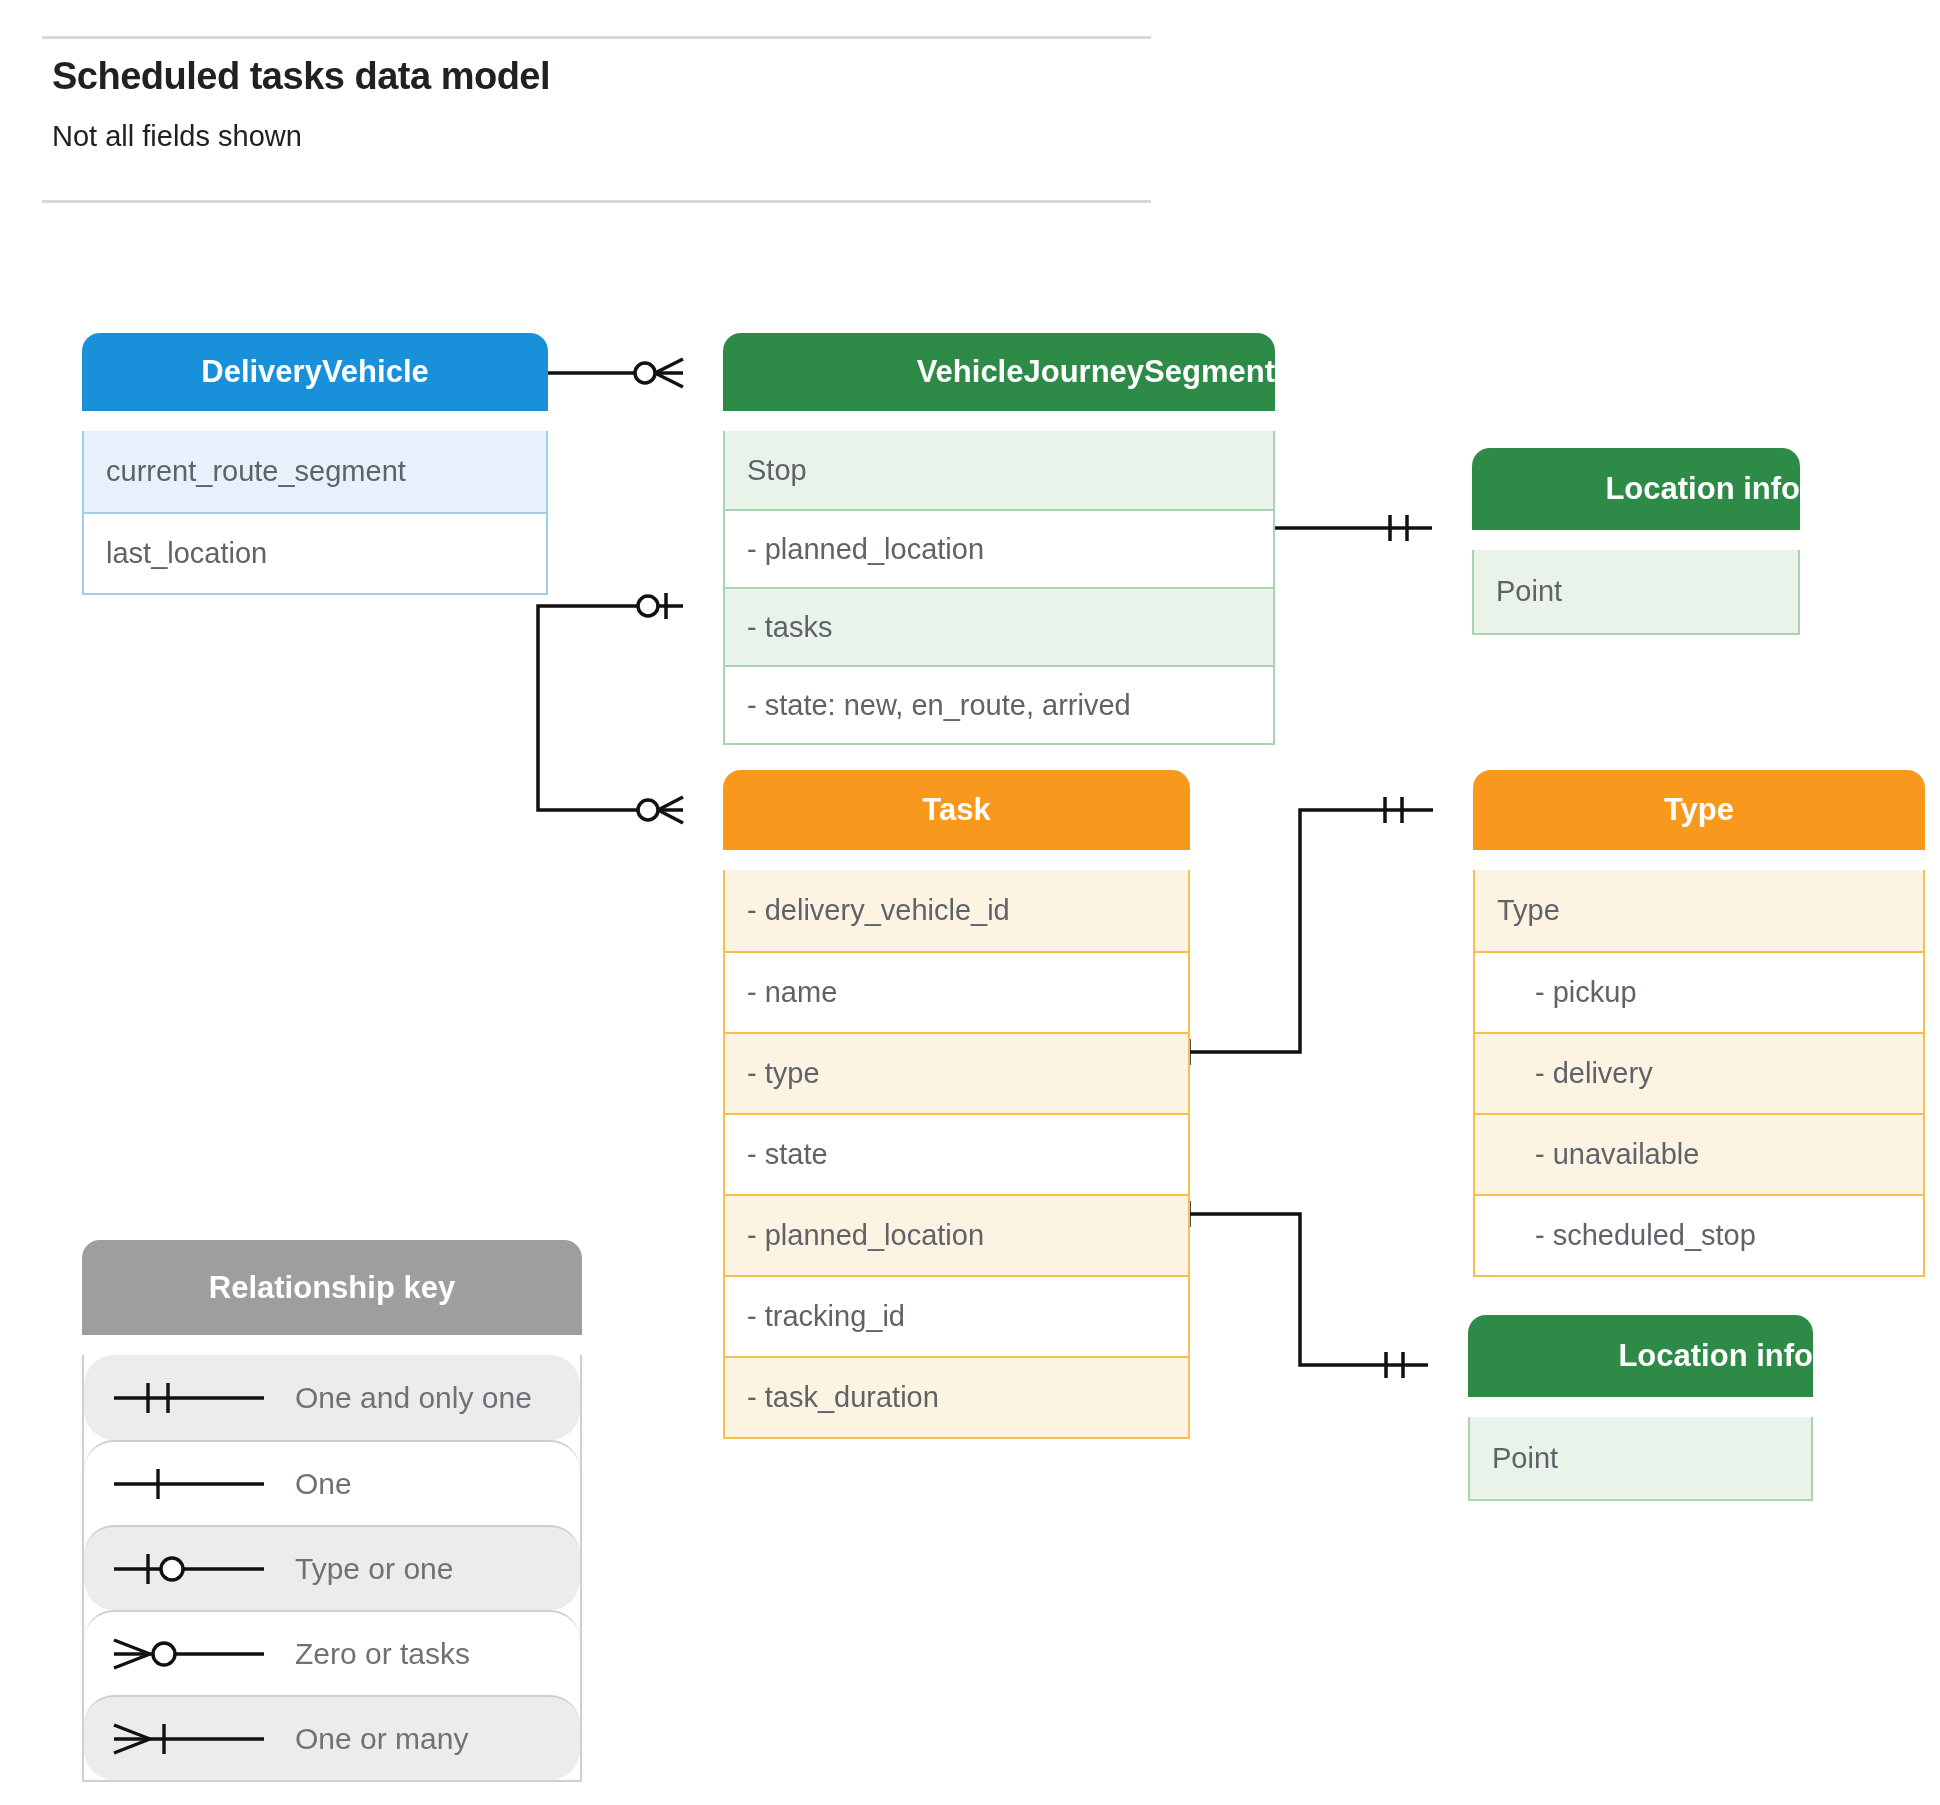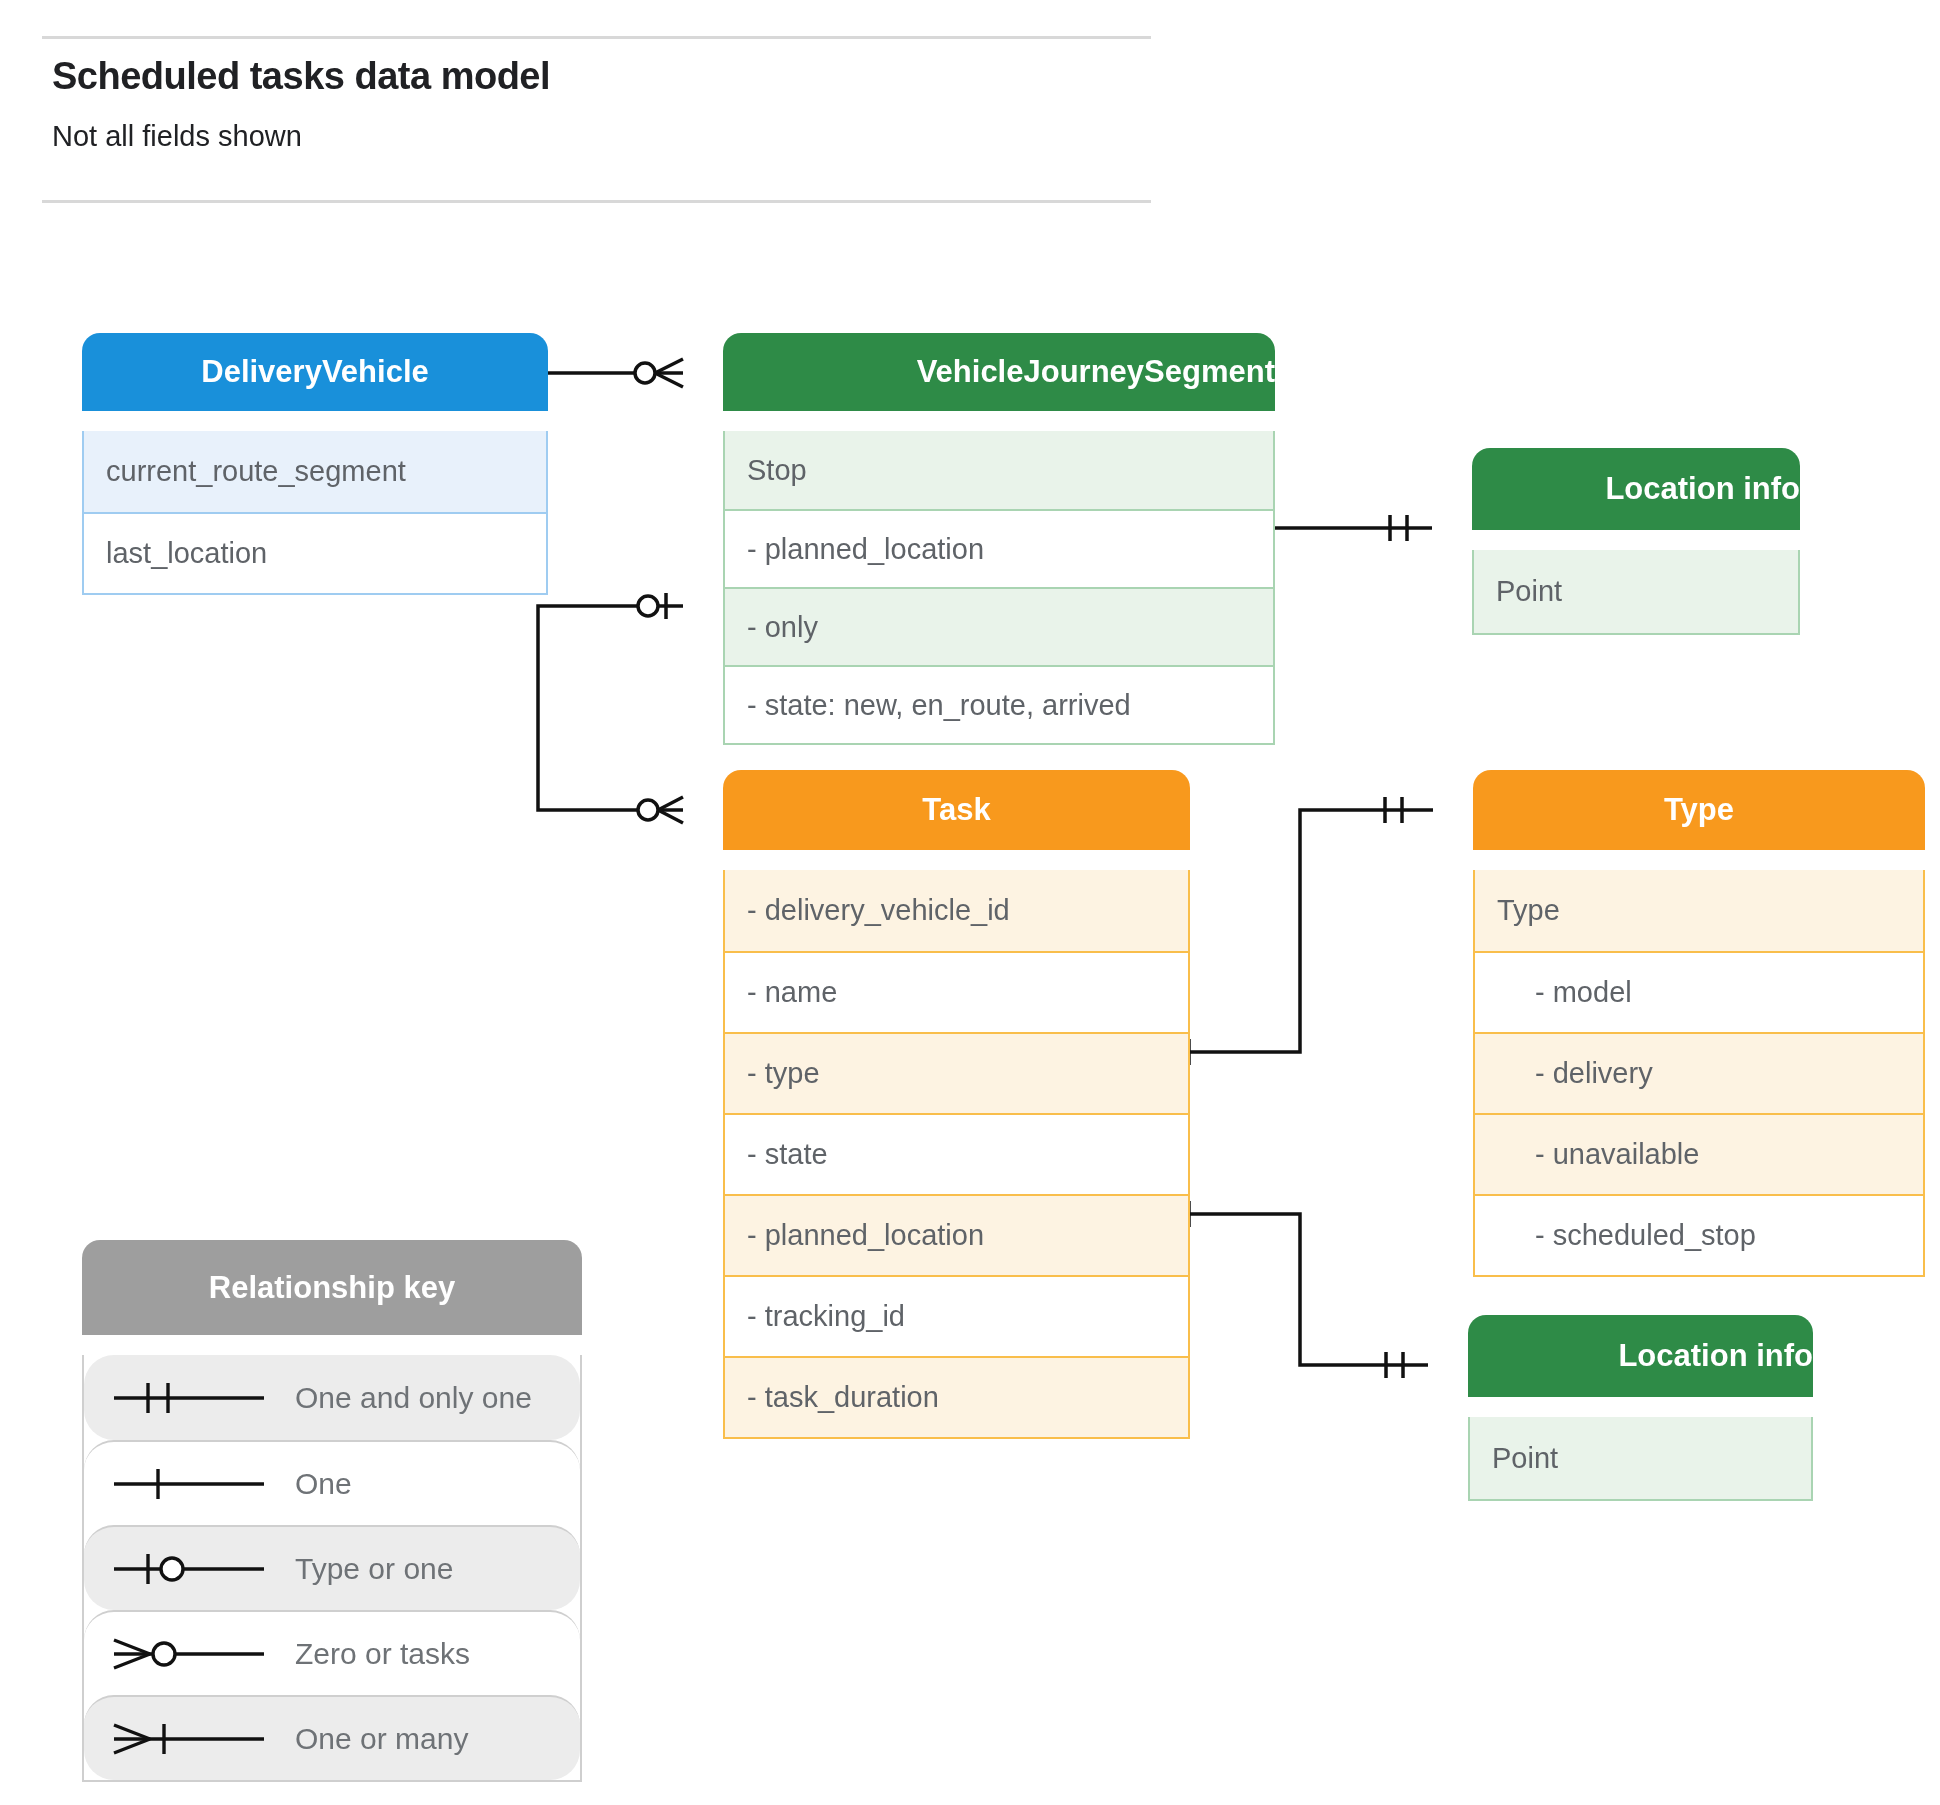--- a/index.html
+++ b/index.html
@@ -106,21 +106,21 @@
       </div>
   </div>
 
   <div class="entity theme-green" style="left:683px;top:333px;width:552px;--hh:78px;--rh:78px">
     <div class="entity-header">
       <span>VehicleJourneySegment</span>
     </div>
     <div class="entity-body">
         <div class="row shaded">Stop</div>
         <div class="row">- planned_location</div>
-        <div class="row shaded">- only</div>
+        <div class="row shaded">- tasks</div>
         <div class="row">- state: new, en_route, arrived</div>
       </div>
   </div>
 
   <div class="entity theme-green" style="left:1432px;top:448px;width:328px;--hh:82px;--rh:83px">
     <div class="entity-header">
       <span>Location info</span>
     </div>
     <div class="entity-body">
         <div class="row shaded">Point</div>
@@ -141,21 +141,21 @@
         <div class="row shaded">- task_duration</div>
       </div>
   </div>
 
   <div class="entity theme-orange" style="left:1433px;top:770px;width:452px;--hh:80px;--rh:81px">
     <div class="entity-header">
       <span>Type</span>
     </div>
     <div class="entity-body">
         <div class="row shaded">Type</div>
-        <div class="row indented">- model</div>
+        <div class="row indented">- pickup</div>
         <div class="row shaded indented">- delivery</div>
         <div class="row shaded indented">- unavailable</div>
         <div class="row indented">- scheduled_stop</div>
       </div>
   </div>
 
   <div class="entity theme-green" style="left:1428px;top:1315px;width:345px;--hh:82px;--rh:82px">
     <div class="entity-header">
       <span>Location info</span>
     </div>

